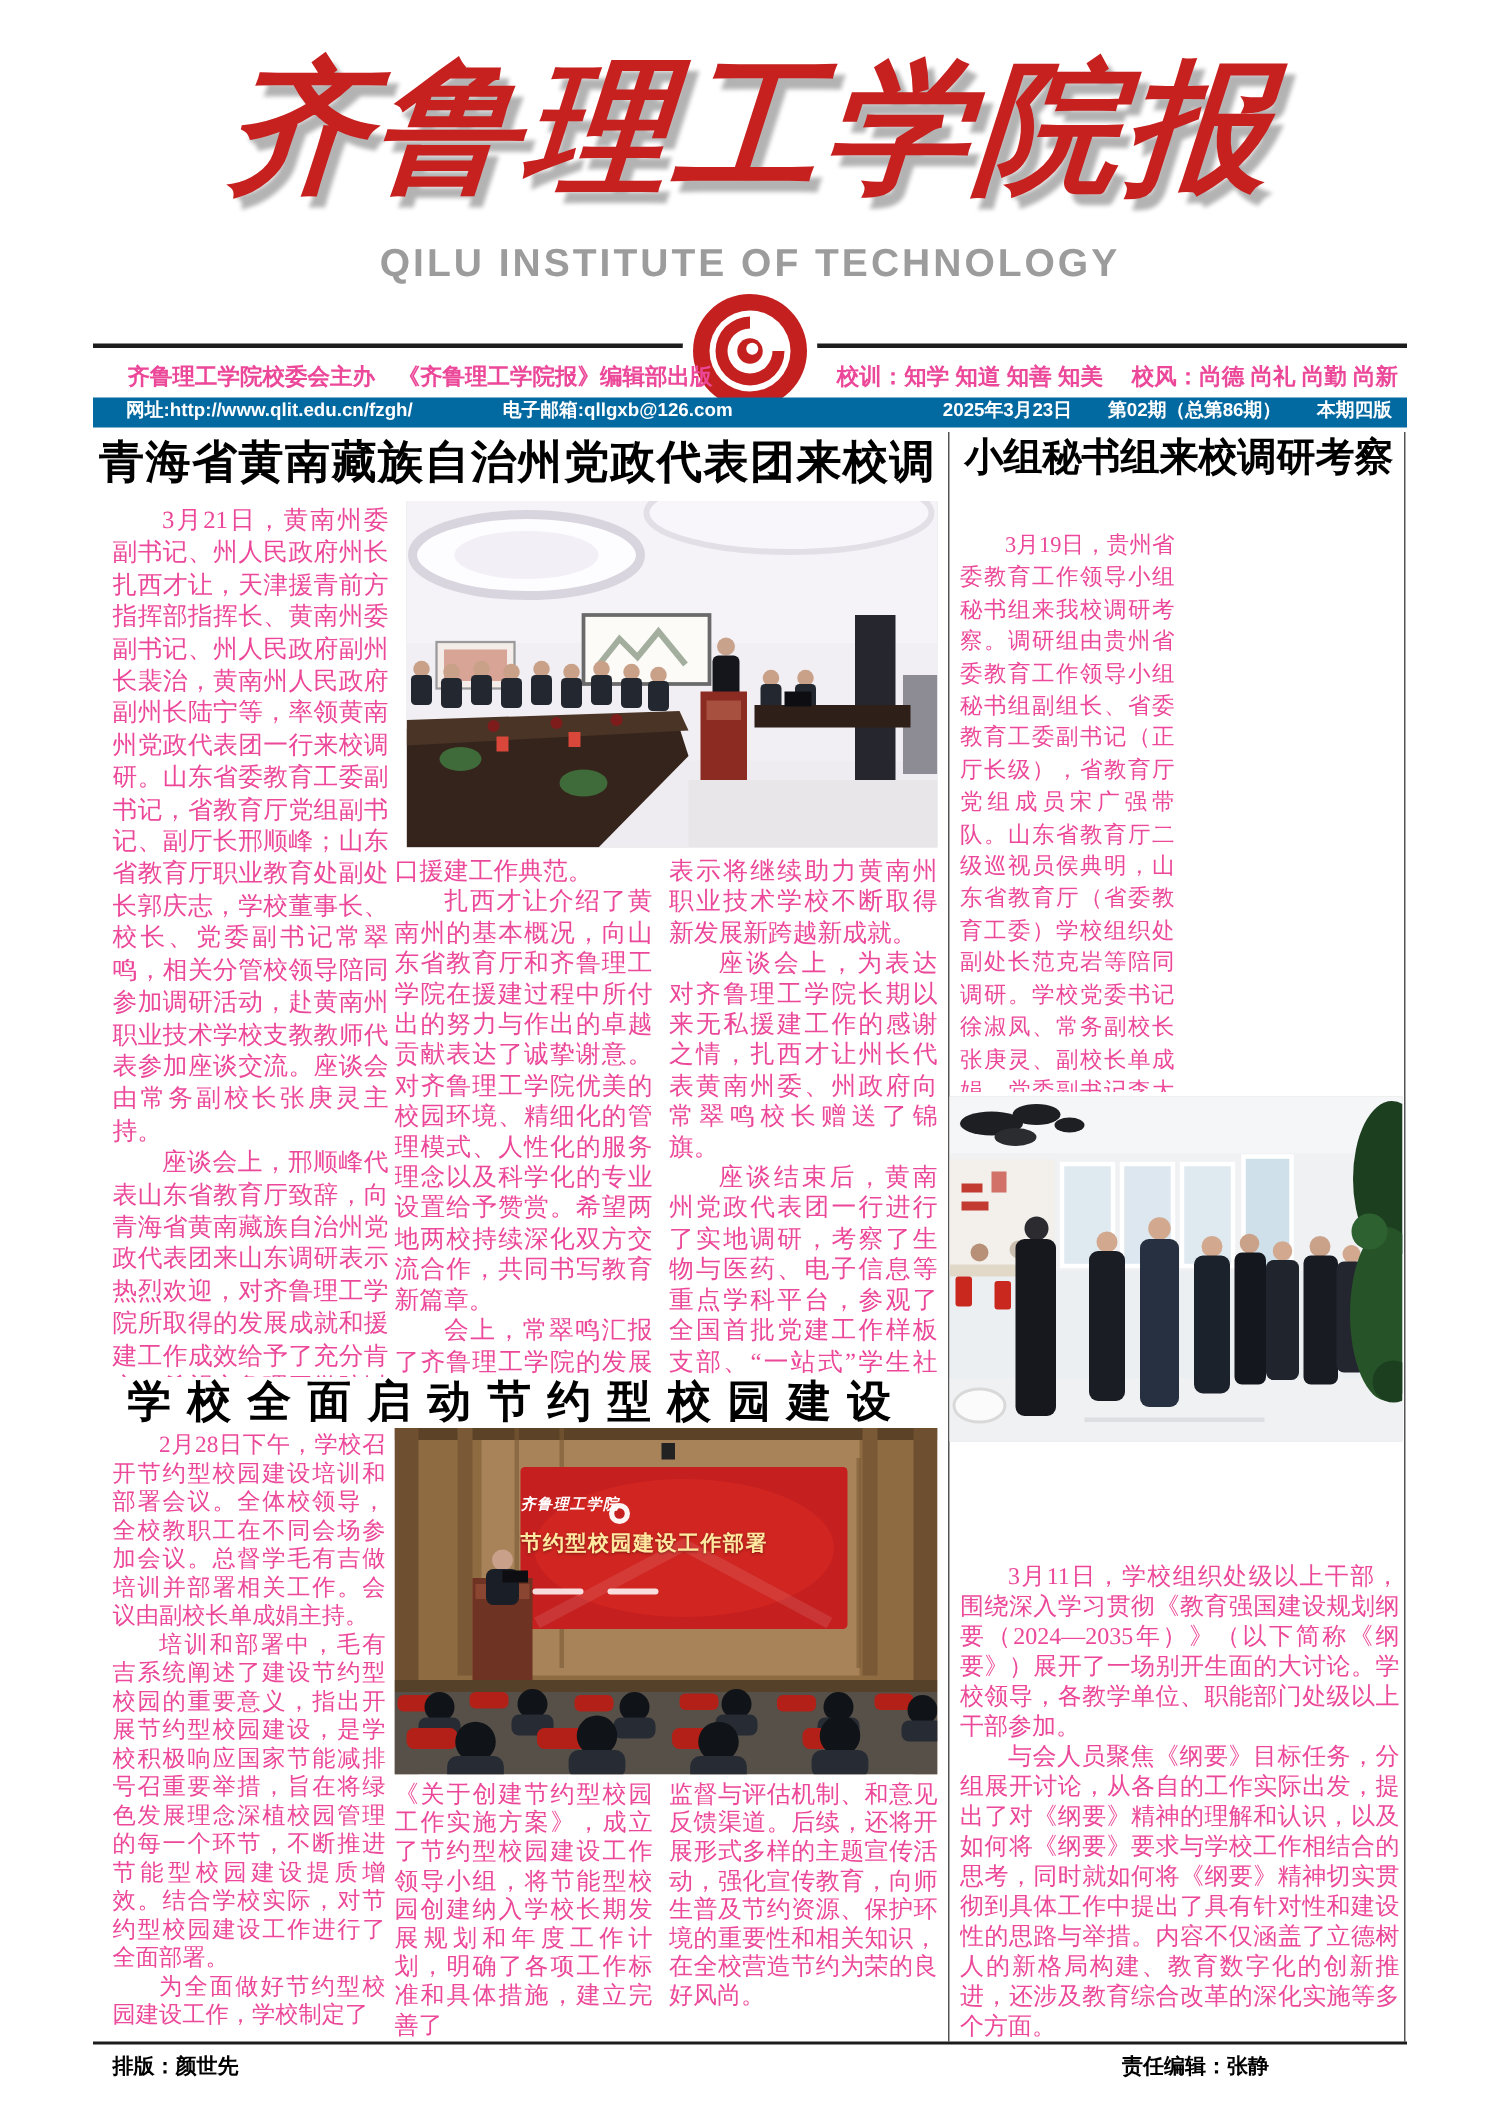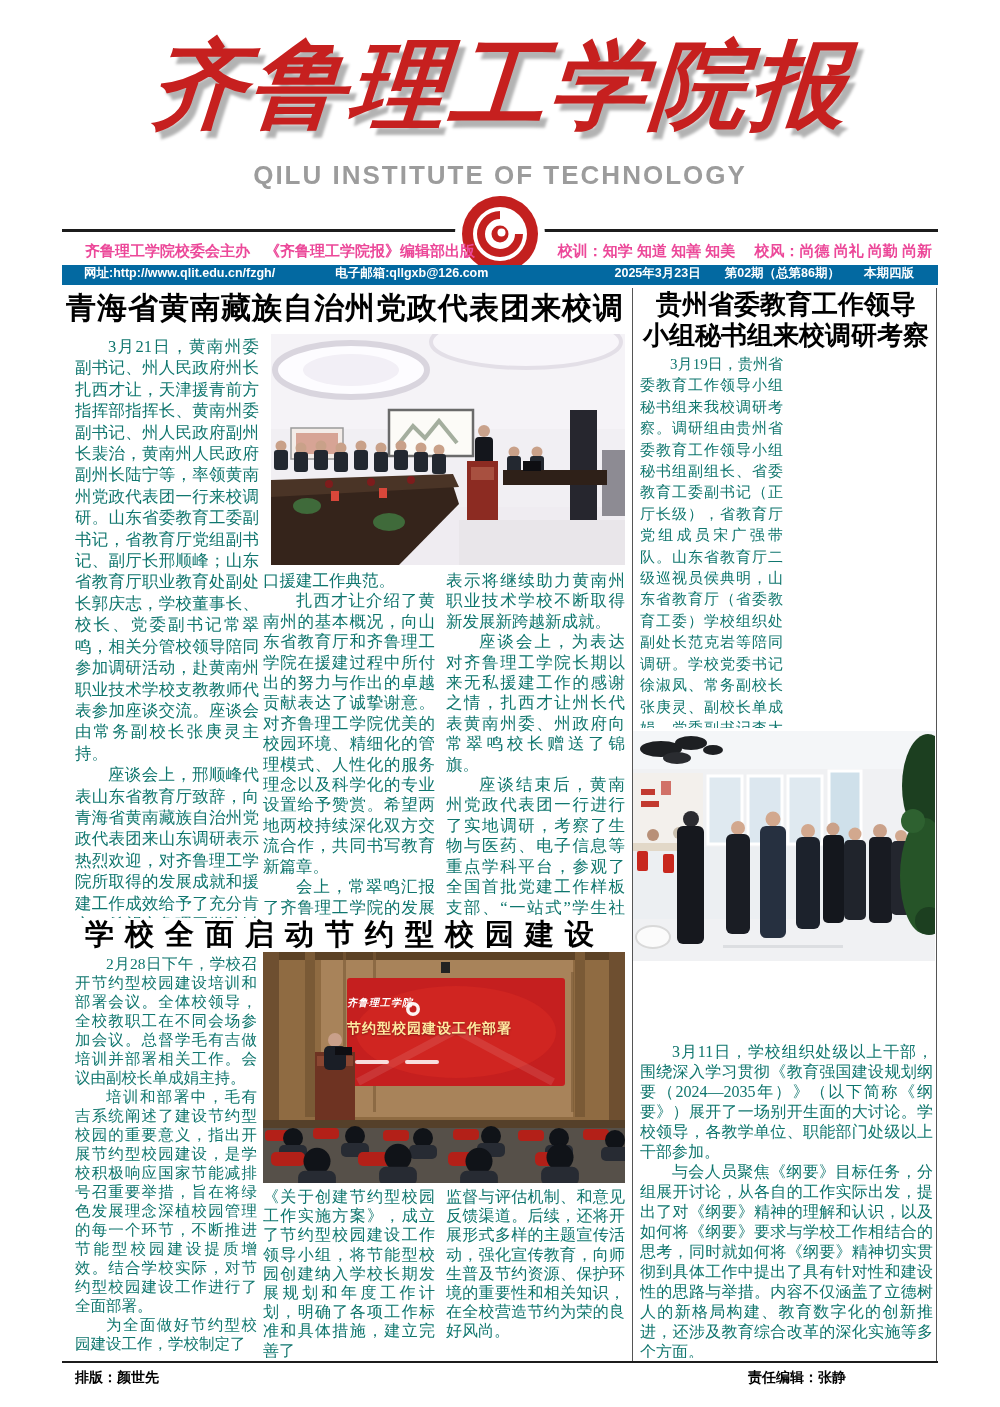--- a/index.html
+++ b/index.html
@@ -27,36 +27,36 @@
     font-family:"Liberation Sans","DejaVu Sans",sans-serif; font-weight:bold; font-size:15px; color:#ec4899; }
 
   .meta-bar { top:265px; left:62px; width:876px; height:20px; background:#0369a1; color:#fff;
     display:flex; align-items:flex-start; font-family:"Liberation Sans","DejaVu Sans",sans-serif;
     font-size:12.5px; font-weight:bold; }
   .meta-bar .mi-web { margin-left:22px; }
   .meta-bar .mi-mail { margin-left:60px; }
   .meta-bar .sp { flex:1; }
   .meta-bar .mi-date { margin-right:24px; }
   .meta-bar .mi-issue { margin-right:24px; }
-  .meta-bar .mi-ed { margin-right:24px; }
+  .meta-bar .mi-ed { margin-right:10px; }
 
   
   .v-rule-mid { left:632px; top:288px; width:1px; height:1073px; background:#555; }
   .v-rule-right { left:936px; top:288px; width:1px; height:1073px; background:#555; }
   .rule-footer { top:1361px; left:62px; width:876px; height:2px; background:#1c1c1c; }
 
   
   .hl { font-family:"Liberation Sans","DejaVu Sans",sans-serif; font-weight:bold; color:#000; text-align:center; }
   .a1-hl { top:288px; left:62px; width:566px; font-size:30px; letter-spacing:1px; }
   .a2-hl { top:289px; left:636px; width:300px; font-size:26px; line-height:31px; }
   .a3-hl { top:915px; left:62px; width:566px; font-size:29px; letter-spacing:11px; }
   .a4-hl { top:967px; left:636px; width:300px; font-size:21.5px; line-height:33px; }
 
   
-  .btxt { text-align:justify; overflow:hidden; color:#0f766e; }
+  .btxt { text-align:justify; overflow:hidden; color:#ec4899; }
   .btxt p { text-indent:2em; }
   .btxt p.cont { text-indent:0; }
   .sz-a { font-size:16.5px; line-height:21.4px; }
   .sz-b { font-size:16.5px; line-height:20.4px; }
   .sz-r { font-size:15px;  line-height:21.4px; }
   .sz-t { font-size:15.5px; line-height:19px; }
   .sz-u { font-size:16px;  line-height:19.2px; }
   .sz-m { font-size:16px;  line-height:20px; }
 
   .a1-col1 { top:336px; left:75px;  width:184px; height:582px; }
@@ -191,21 +191,20 @@
     <p>扎西才让介绍了黄南州的基本概况，向山东省教育厅和齐鲁理工学院在援建过程中所付出的努力与作出的卓越贡献表达了诚挚谢意。对齐鲁理工学院优美的校园环境、精细化的管理模式、人性化的服务理念以及科学化的专业设置给予赞赏。希望两地两校持续深化双方交流合作，共同书写教育新篇章。</p>
     <p>会上，常翠鸣汇报了齐鲁理工学院的发展建设情况和对口援建工作情况，</p>
   </div>
   <div class="abs btxt sz-b a1-col3">
     <p class="cont">表示将继续助力黄南州职业技术学校不断取得新发展新跨越新成就。</p>
     <p>座谈会上，为表达对齐鲁理工学院长期以来无私援建工作的感谢之情，扎西才让州长代表黄南州委、州政府向常翠鸣校长赠送了锦旗。</p>
     <p>座谈结束后，黄南州党政代表团一行进行了实地调研，考察了生物与医药、电子信息等重点学科平台，参观了全国首批党建工作样板支部、“一站式”学生社区、山东党史馆、齐鲁文化馆等地。</p>
   </div>
 
   <div class="abs hl a2-hl">
-    <div>贵州省委教育工作领导</div>
     <div>小组秘书组来校调研考察</div>
   </div>
 
   <div class="abs btxt sz-r a2-colA">
     <p>3月19日，贵州省委教育工作领导小组秘书组来我校调研考察。调研组由贵州省委教育工作领导小组秘书组副组长、省委教育工委副书记（正厅长级），省教育厅党组成员宋广强带队。山东省教育厅二级巡视员侯典明，山东省教育厅（省委教育工委）学校组织处副处长范克岩等陪同调研。学校党委书记徐淑凤、常务副校长张庚灵、副校长单成娟、党委副书记李大华等接待调研组一行。</p>
   </div>
 
   <div class="abs photo a2-photo">
     <svg viewBox="0 0 302 230" preserveAspectRatio="none">
       <rect width="302" height="230" fill="#eceff2"></rect>

